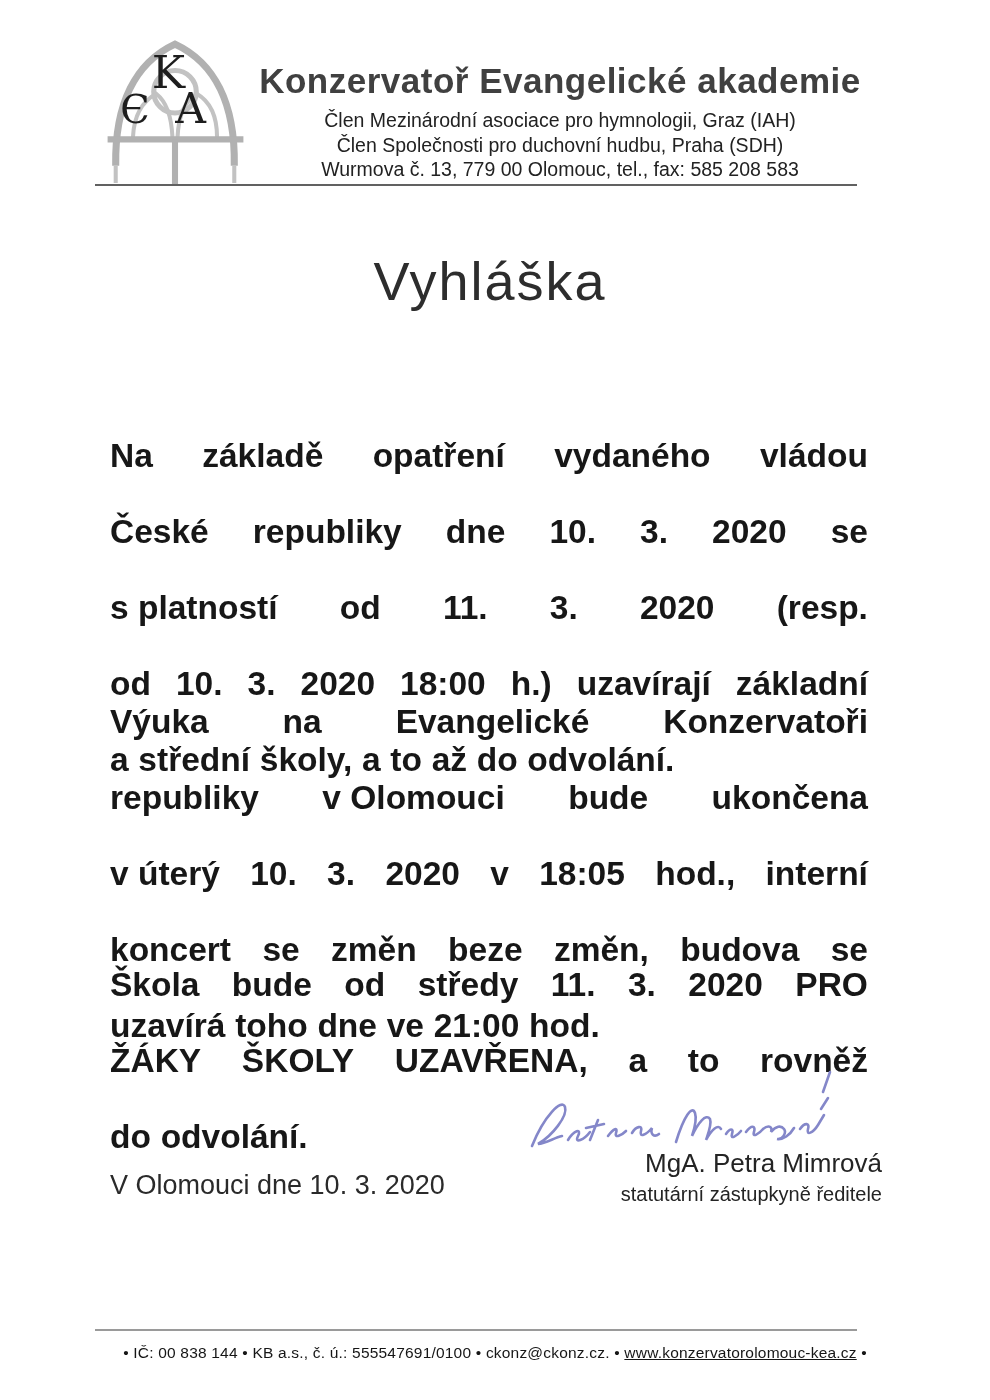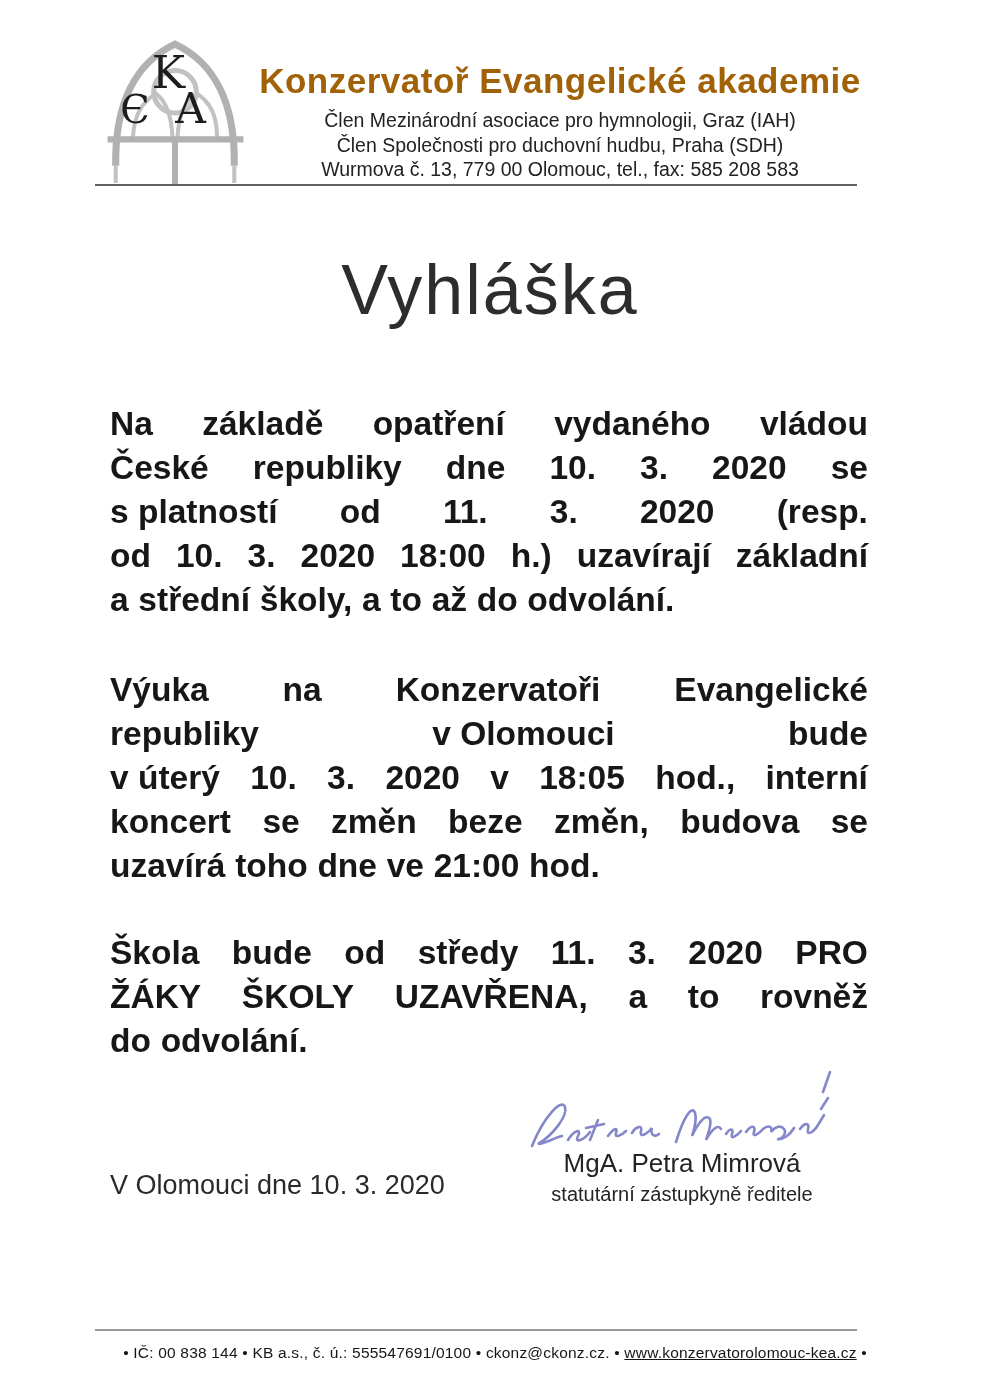--- a/index.html
+++ b/index.html
@@ -9,44 +9,44 @@
     background:#ffffff;
     font-family:"Liberation Sans", sans-serif;
     color:#1b1b1b;
     overflow:hidden;
     margin:0 auto;
   }
   
   #logo{position:absolute;left:101px;top:36px;width:148px;height:150px;}
   #header-text{position:absolute;left:235px;top:61px;width:650px;text-align:center;}
   #header-title{
-    font-size:35px;font-weight:700;letter-spacing:.5px;color:#a16207;
+    font-size:35px;font-weight:700;letter-spacing:.5px;color:#404040;
     margin:0 0 7px 0;white-space:nowrap;
   }
   .header-subline{font-size:19.5px;line-height:24.5px;color:#222;white-space:nowrap;}
   #header-rule{position:absolute;left:95px;top:184px;width:762px;height:2px;background:#616161;}
   
   #doc-title{
     position:absolute;left:110px;top:250px;width:760px;
-    text-align:center;font-size:70px;font-weight:400;letter-spacing:2px;color:#2d2d2d;
+    text-align:center;font-size:54px;font-weight:400;letter-spacing:2px;color:#2d2d2d;
   }
   
   .para{
     position:absolute;left:110px;width:758px;
     font-size:33.5px;font-weight:700;color:#171717;
   }
   #para-1{top:402px;}
   #para-2{top:668px;}
   #para-3{top:931px;}
-  .jline{display:flex;justify-content:space-between;height:44px;line-height:44px;white-space:nowrap;}
+  .jline{display:flex;justify-content:space-between;height:44px;line-height:44px;white-space:nowrap;margin-top:32px;}
   .jline.last{justify-content:flex-start;gap:.29em;}
   
   #signature-svg{position:absolute;left:518px;top:1064px;width:322px;height:98px;}
   #signature-svg path{stroke:var(--ink-sig,#8487c9);stroke-width:2.6;fill:none;stroke-linecap:round;}
-  #sig-block{position:absolute;left:482px;top:1148px;width:400px;text-align:center;}
+  #sig-block{position:absolute;left:482px;top:1148px;width:400px;text-align:right;}
   #sig-name{font-size:26px;line-height:31px;color:#242424;}
   #sig-role{font-size:20px;line-height:30px;color:#242424;}
   
   #place-date{position:absolute;left:110px;top:1170px;font-size:27px;color:#2a2a2a;}
   
   #footer-rule{position:absolute;left:95px;top:1329px;width:762px;height:2px;background:#9a9a9a;}
   #footer-line{
     position:absolute;left:0;top:1344px;width:990px;text-align:center;
     font-size:15.5px;color:#161616;letter-spacing:.2px;
   }
@@ -128,27 +128,28 @@
         <span>to</span>
         <span>až</span>
         <span>do</span>
         <span>odvolání.</span>
       </div>
     </div>
   <div id="para-2" class="para">
       <div class="jline">
         <span>Výuka</span>
         <span>na</span>
+        <span>Evangelické</span>
         <span>Konzervatoři</span>
-        <span>Evangelické</span>
       </div>
       <div class="jline">
         <span>republiky</span>
         <span>v&nbsp;Olomouci</span>
         <span>bude</span>
+        <span>ukončena</span>
       </div>
       <div class="jline">
         <span>v&nbsp;úterý</span>
         <span>10.</span>
         <span>3.</span>
         <span>2020</span>
         <span>v</span>
         <span>18:05</span>
         <span>hod.,</span>
         <span>interní</span>

